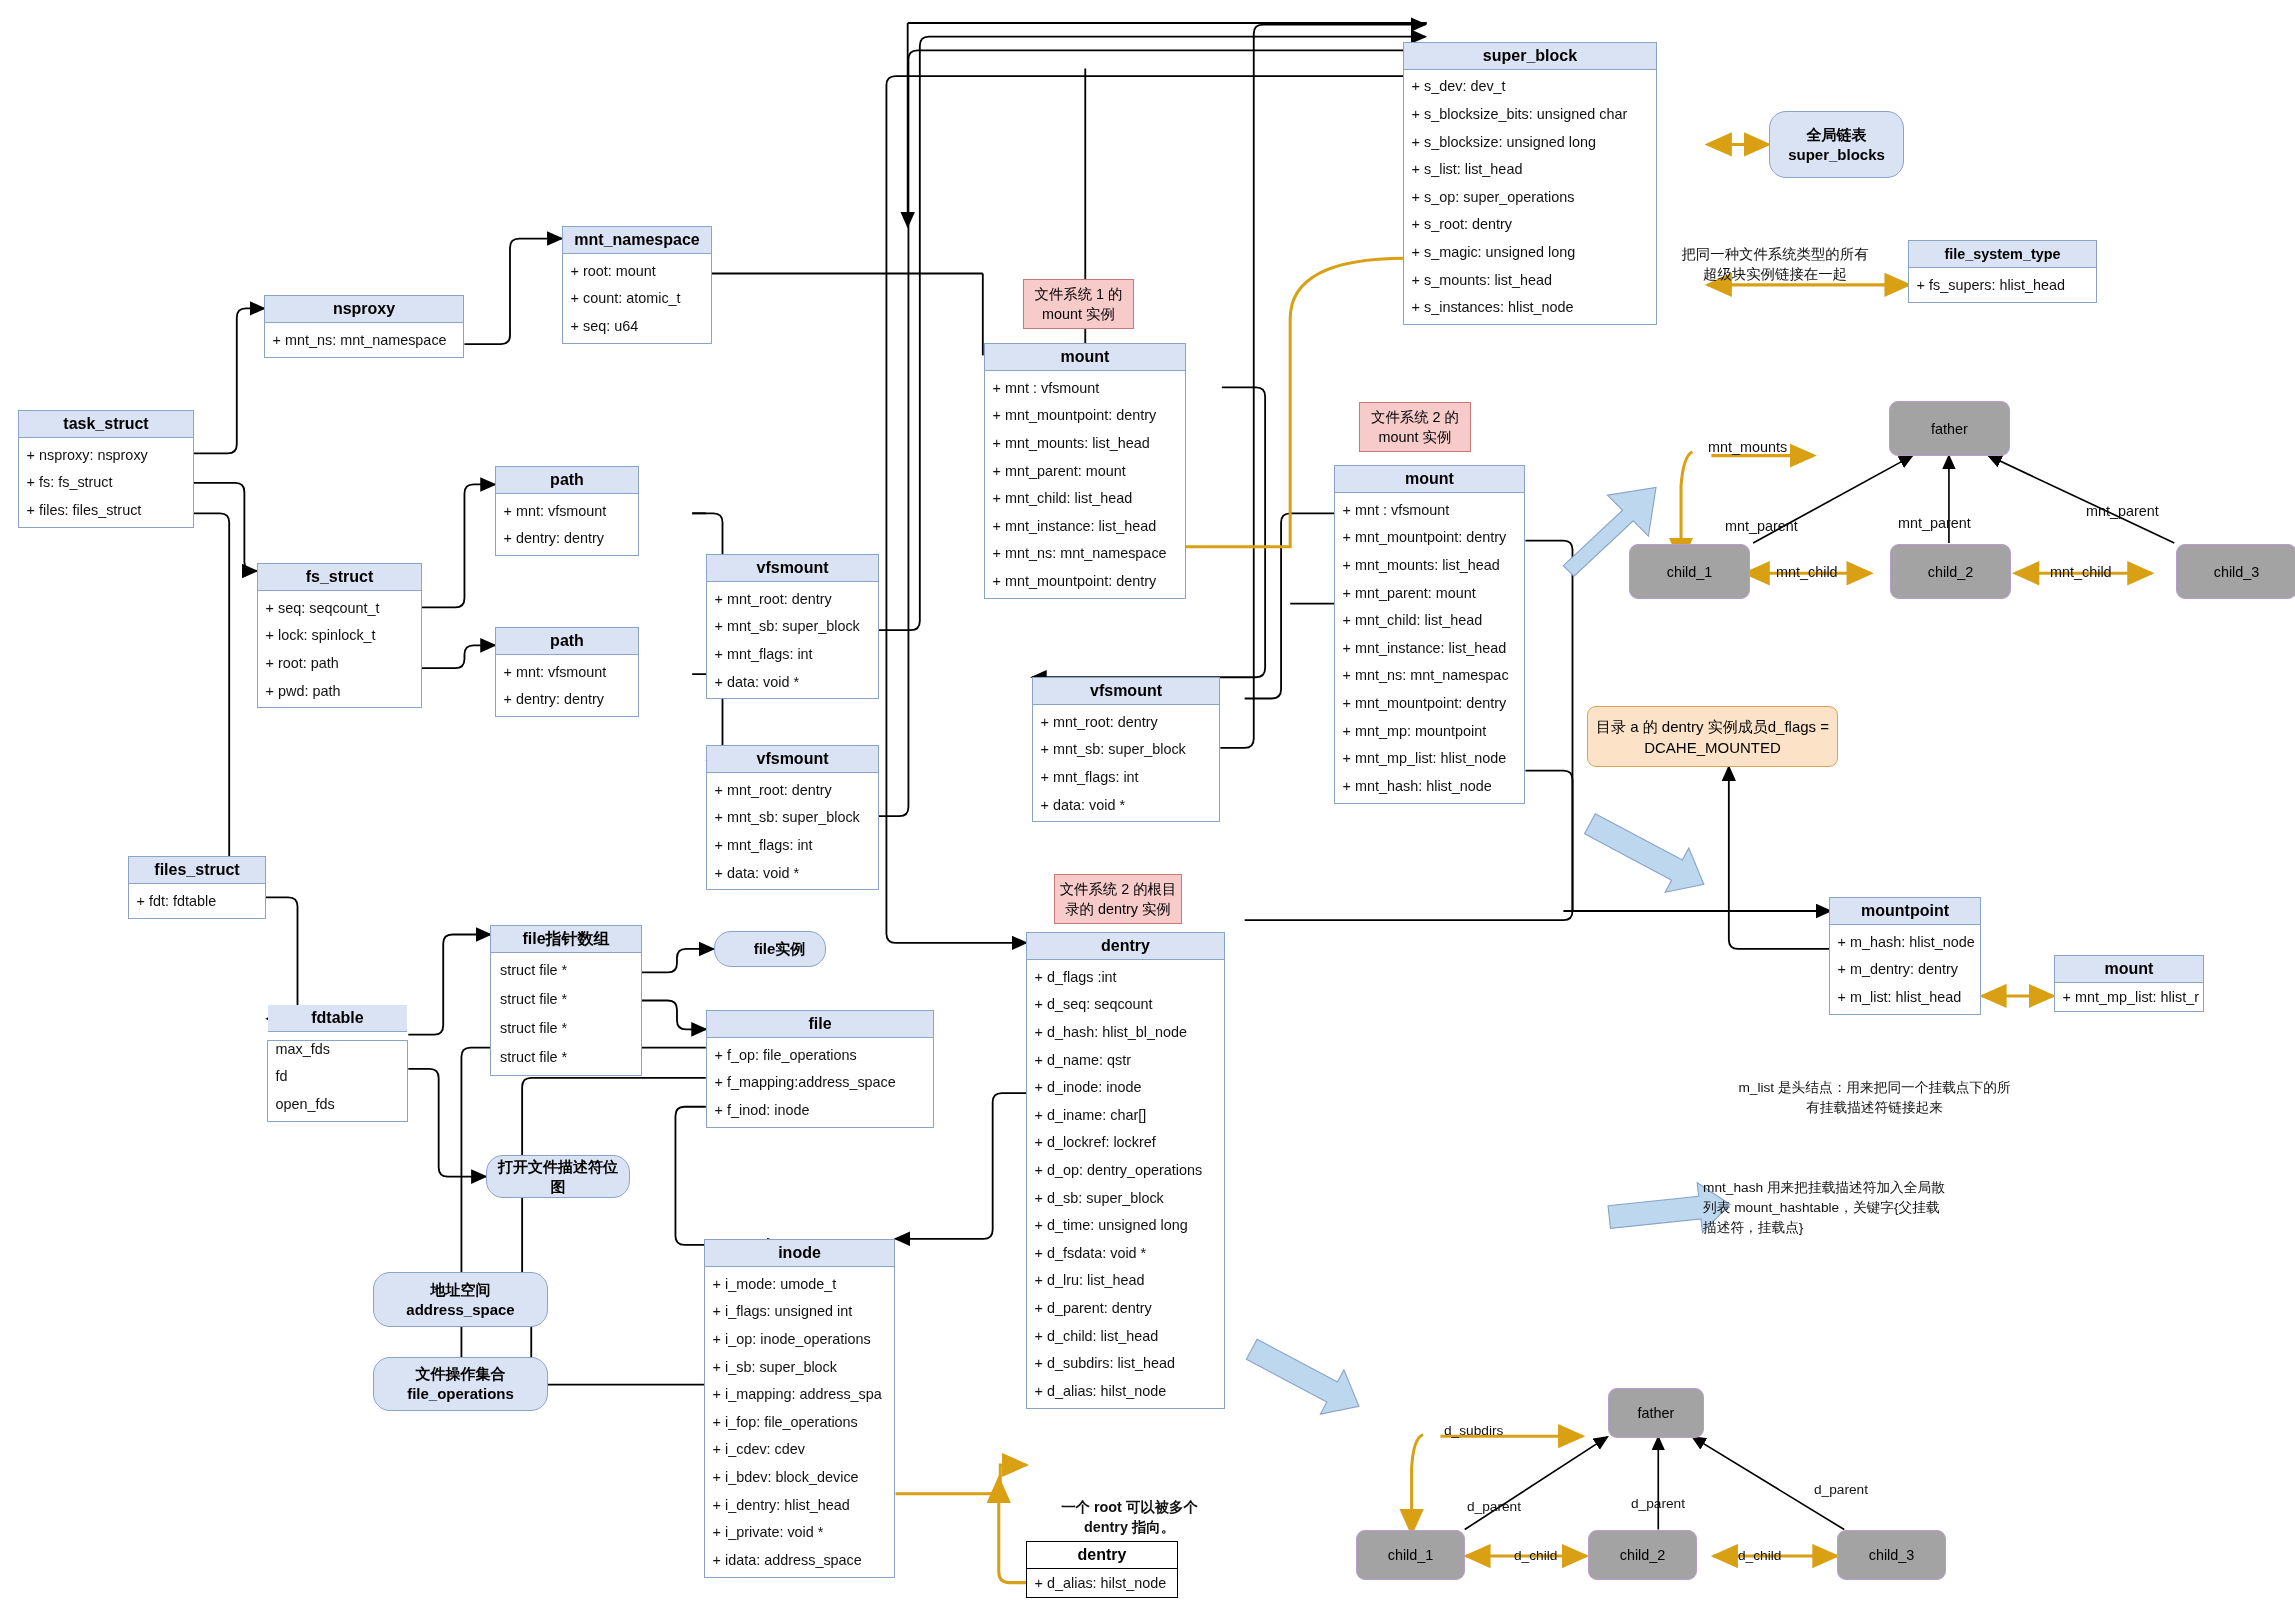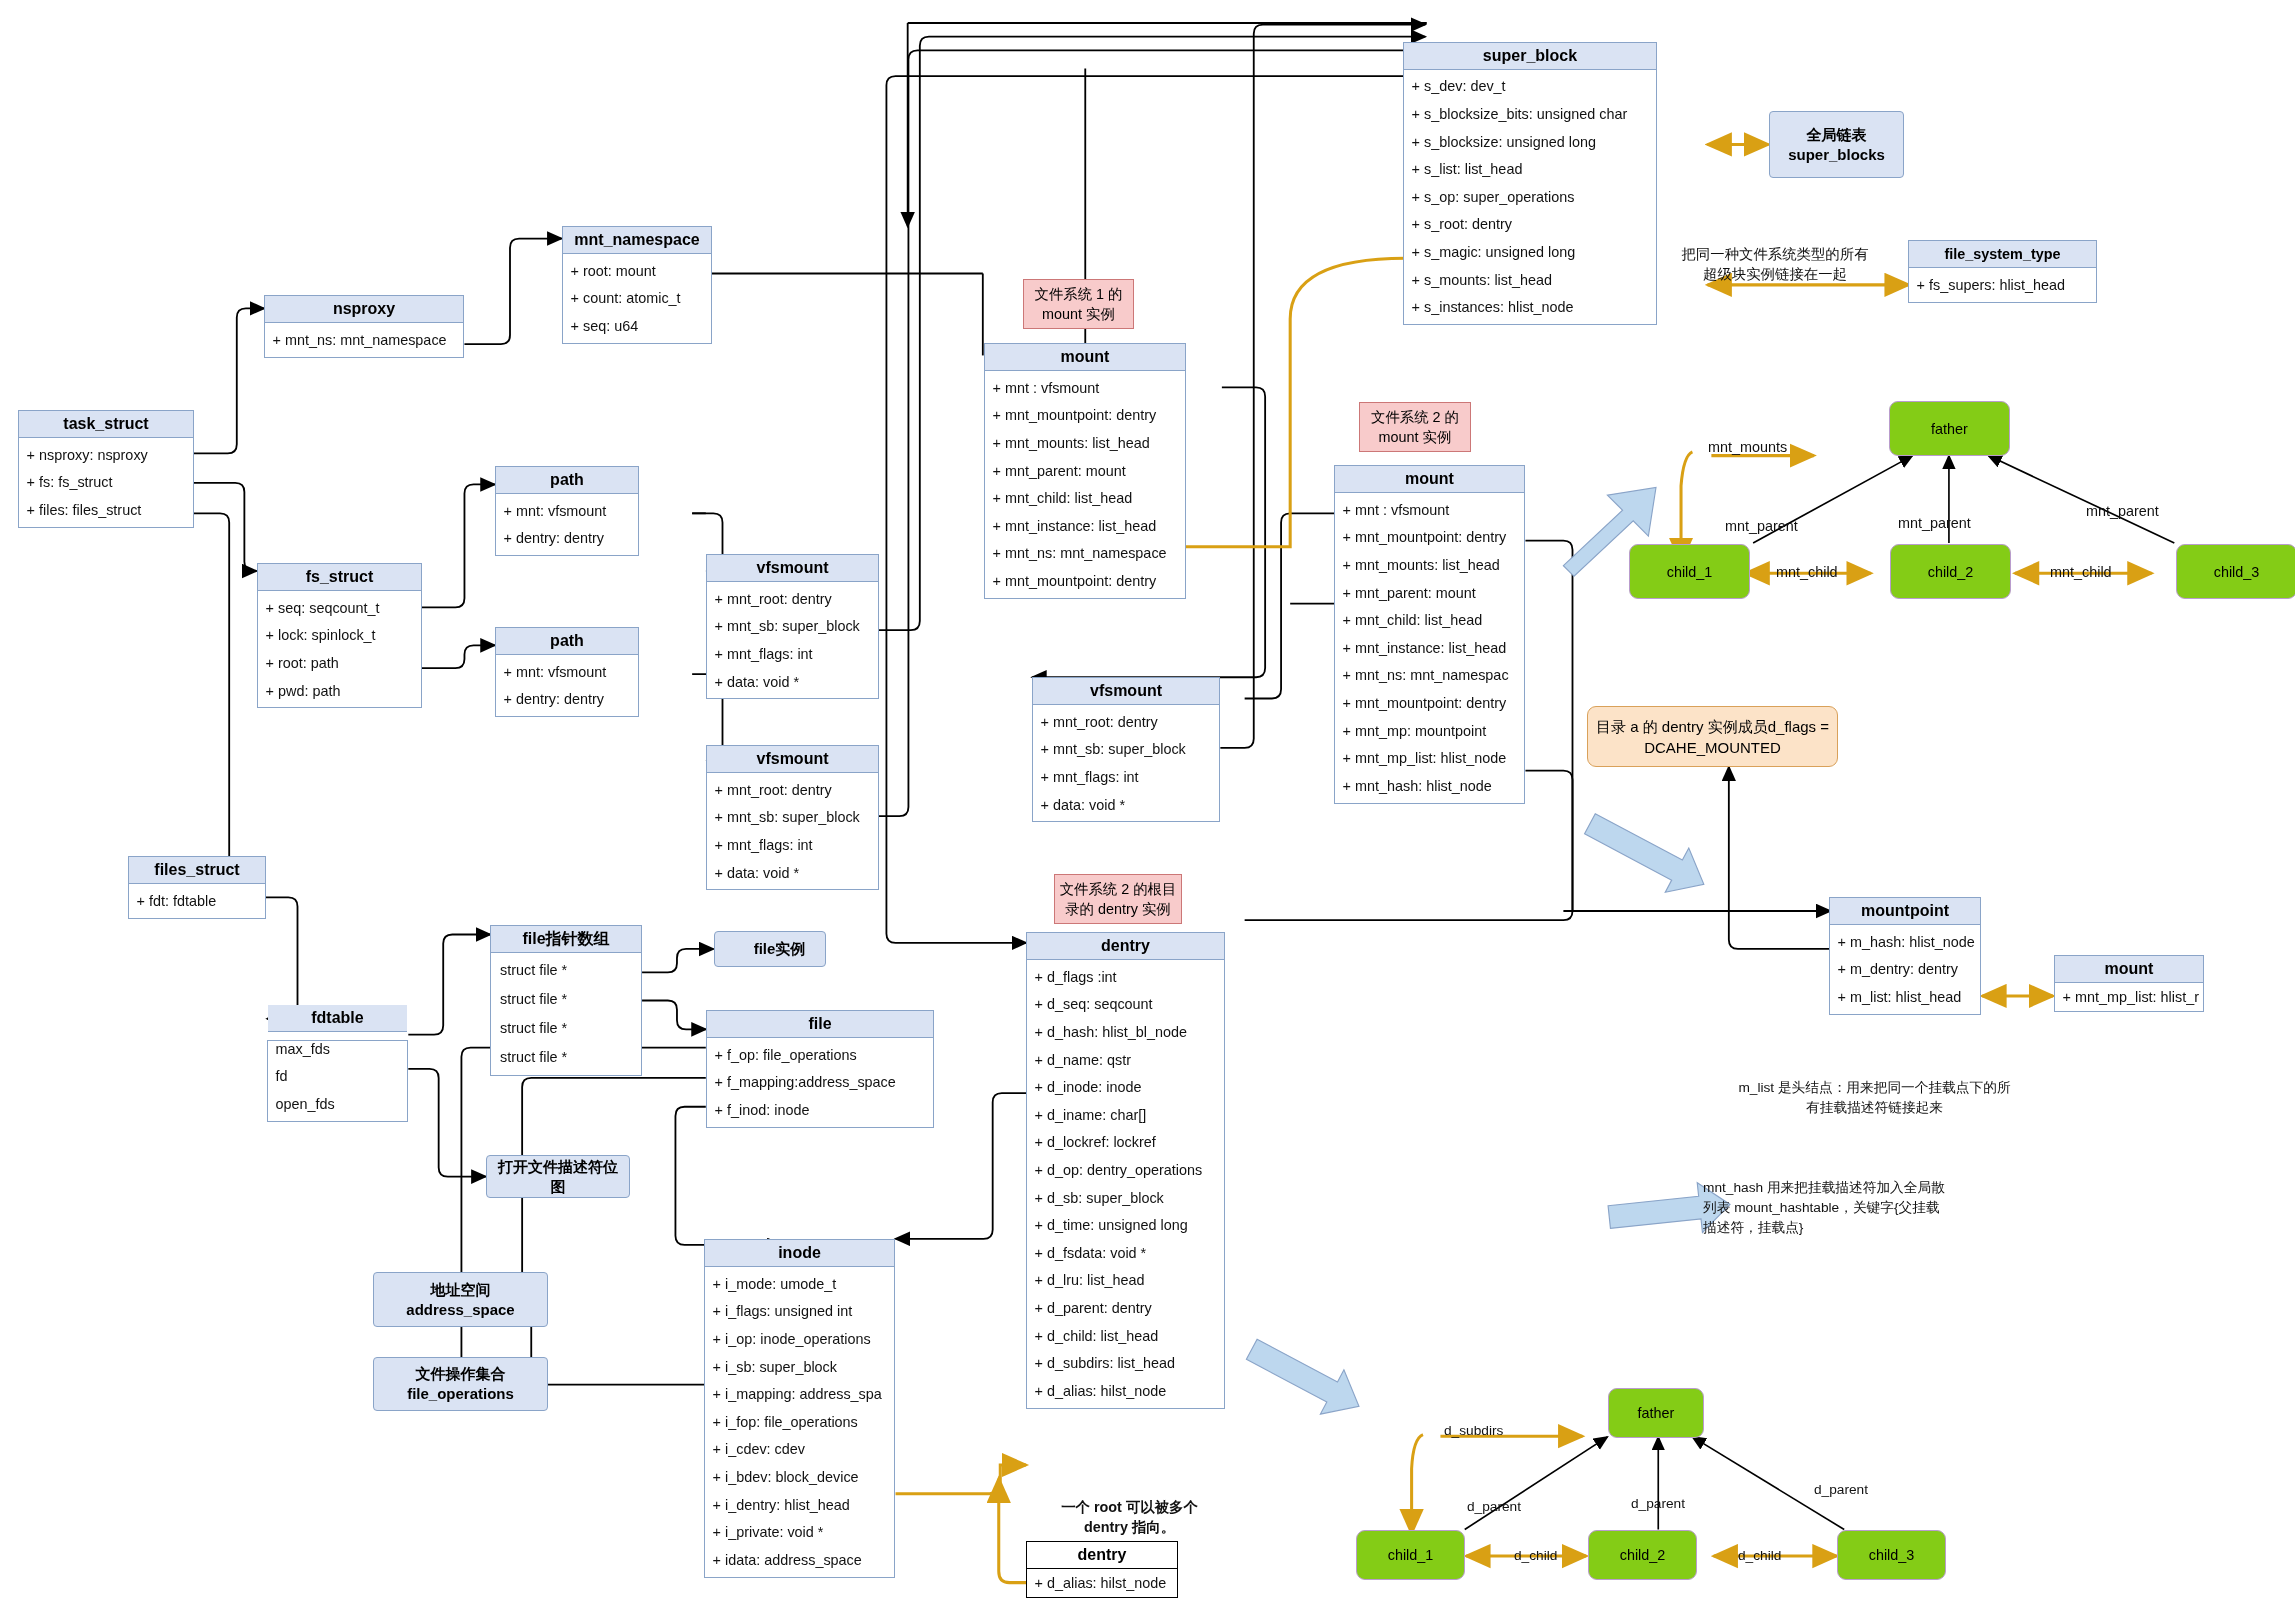--- a/index.html
+++ b/index.html
@@ -14,37 +14,37 @@
             font-size:16px;line-height:26px;height:26px;}
   .uml .rows{padding:3px 0 3px 0;}
   .uml .row{font-size:14.4px;color:#111;line-height:20px;padding:3.8px 0 3.8px 7.6px;white-space:nowrap;overflow:hidden;}
   .uml.blkborder{border:0.8px solid #000;}
   .uml.blkborder .hdr{background:#fff;border-bottom:0.8px solid #000;}
 
   
   .uml.arr .row{font-size:14.4px;line-height:23px;padding:3px 0 3px 9px;}
 
   
-  .rnote{position:absolute;background:#dae3f3;border:0.8px solid #8aa4c8;border-radius:4px;
+  .rnote{position:absolute;background:#dae3f3;border:0.8px solid #8aa4c8;border-radius:17px;
          display:flex;align-items:center;justify-content:center;text-align:center;
          font-size:15px;font-weight:bold;color:#000;line-height:20px;box-sizing:border-box;padding:3px 6px;}
   .rnote.nb{font-weight:normal;}
 
   
   .pink{position:absolute;background:#f8cbcb;border:0.8px solid #c77;text-align:center;
         font-size:14.4px;color:#000;line-height:20px;box-sizing:border-box;
         display:flex;align-items:center;justify-content:center;padding:1.5px 4.6px;}
 
   
   .orange{position:absolute;background:#fce3c8;border:0.8px solid #d9a15a;border-radius:9px;
           text-align:center;font-size:15px;color:#000;line-height:21px;box-sizing:border-box;
           display:flex;align-items:center;justify-content:center;padding:3px 7.6px;}
 
   
-  .pnode{position:absolute;background:#84cc16;border:0.8px solid #b99ccd;border-radius:9px;
+  .pnode{position:absolute;background:#a3a3a3;border:0.8px solid #b99ccd;border-radius:9px;
          display:flex;align-items:center;justify-content:center;
          font-size:14.4px;color:#000;box-sizing:border-box;}
 
   
   .lbl{position:absolute;font-size:14.4px;color:#111;line-height:20px;white-space:pre;}
   .lbl.ctr{text-align:center;}
   .lbl.b{font-weight:bold;}
   .lbl.sm{font-size:13.7px;}
 </style>
 </head>

